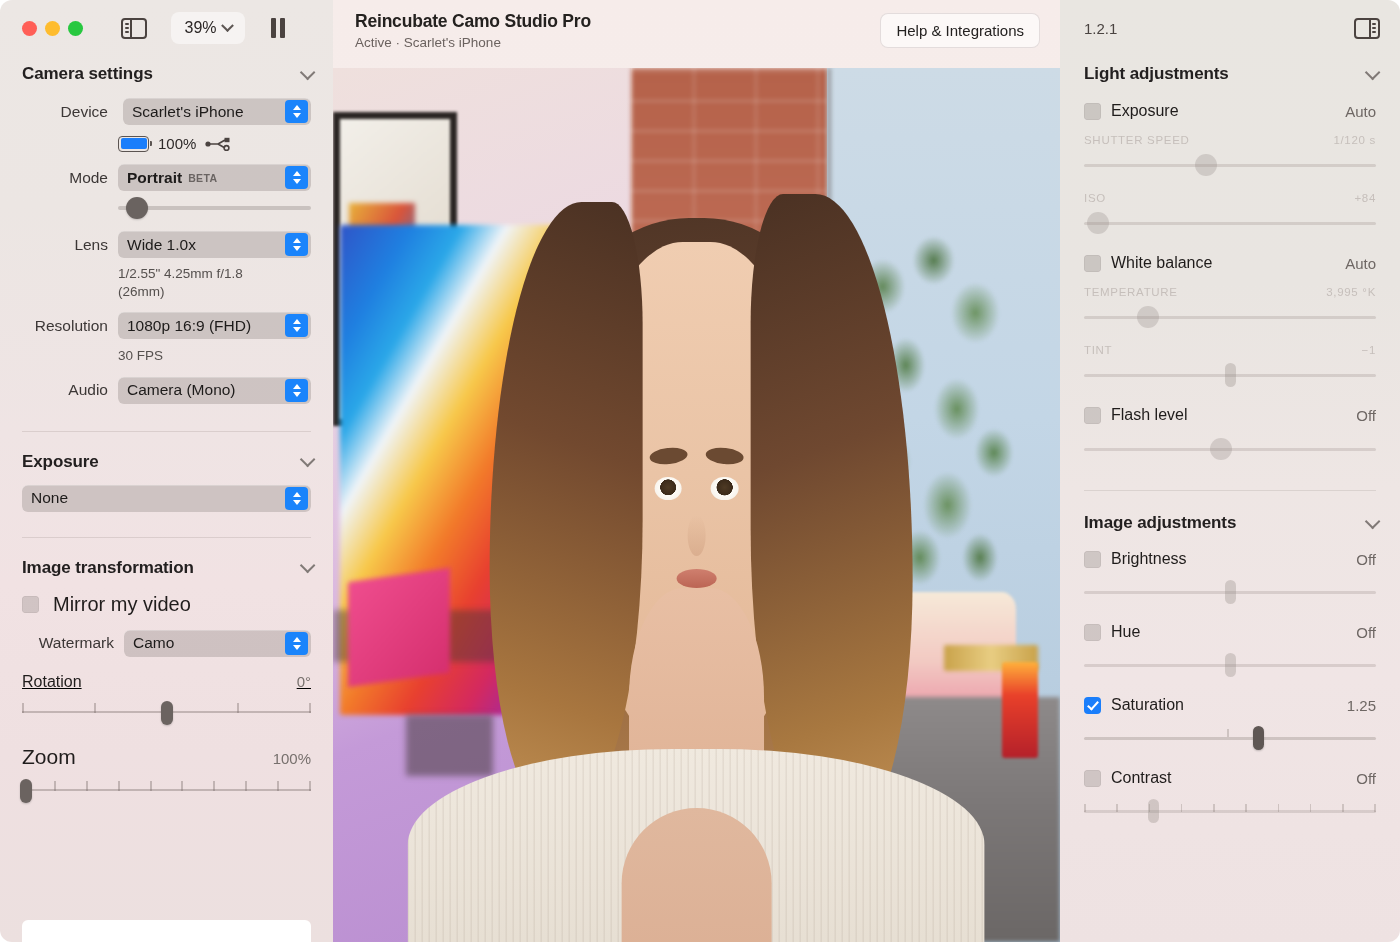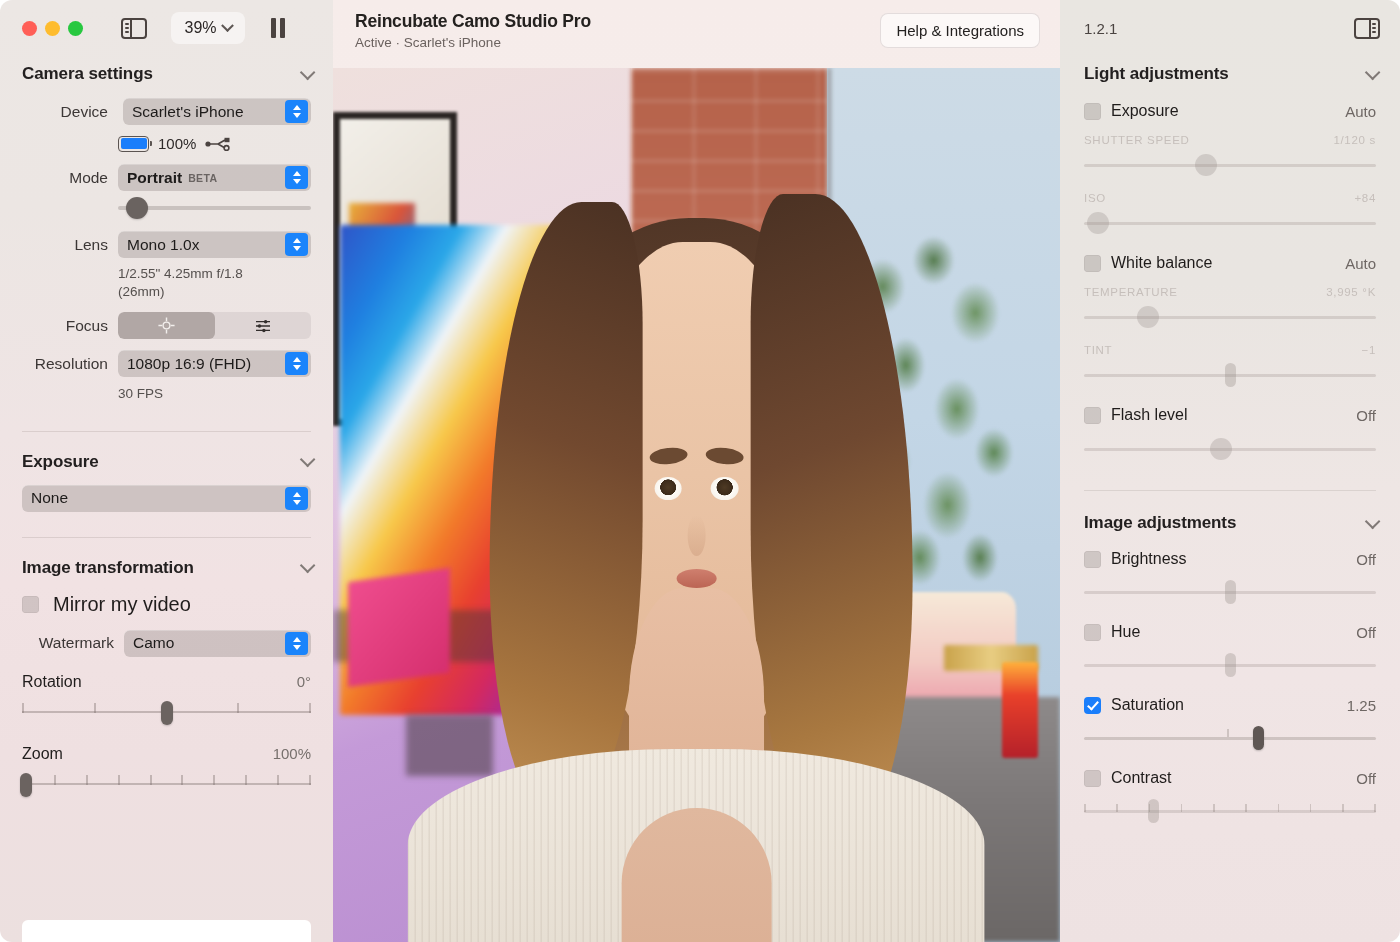--- a/index.html
+++ b/index.html
@@ -394,69 +394,60 @@
         <span class="row-label"></span>
         <div class="mode-slider" style="flex:1;">
           <span class="mode-track"></span>
           <span class="mode-knob"></span>
         </div>
       </div>
 
       <div class="row" style="margin-top:12px;">
         <span class="row-label">Lens</span>
         <div class="field">
-          <span>Mono 1.0x</span>
+          <span>Wide 1.0x</span>
           <span class="stepper">
                 <i class="up"></i>
                 <i class="dn"></i>
               </span>
         </div>
       </div>
 
       <div class="row" style="margin-top:7px; align-items:flex-start;">
         <span class="row-label"></span>
         <span class="sub-note" style="flex:1; max-width:170px;">1/2.55" 4.25mm f/1.8 (26mm)</span>
       </div>
 
-      <div class="row" style="margin-top:11px;">
-        <span class="row-label">Focus</span>
-        <div class="seg">
-          <div class="seg-item active">
-            <svg width="17" height="17" viewBox="0 0 20 20">
-              <circle cx="10" cy="10" r="4" fill="none" stroke="#f2eeec" stroke-width="1.6"></circle>
-              <path d="M10 0.5V5 M10 15V19.5 M0.5 10H5 M15 10H19.5" stroke="#f2eeec" stroke-width="1.7"></path>
-            </svg>
-          </div>
-          <div class="seg-item">
-            <svg width="18" height="14" viewBox="0 0 20 16">
-              <path d="M2 3h16 M2 8h16 M2 13h16" stroke="#332e2c" stroke-width="1.5"></path>
-              <circle cx="13" cy="3" r="2" fill="#332e2c"></circle>
-              <circle cx="6" cy="8" r="2" fill="#332e2c"></circle>
-              <circle cx="11" cy="13" r="2" fill="#332e2c"></circle>
-            </svg>
-          </div>
-        </div>
-      </div>
 
       <div class="row" style="margin-top:11px;">
         <span class="row-label">Resolution</span>
         <div class="field">
           <span>1080p 16:9 (FHD)</span>
           <span class="stepper">
                 <i class="up"></i>
                 <i class="dn"></i>
               </span>
         </div>
       </div>
 
       <div class="row" style="margin-top:8px;">
         <span class="row-label"></span>
         <span class="sub-note">30 FPS</span>
       </div>
 
+      <div class="row" style="margin-top:11px;">
+        <span class="row-label">Audio</span>
+        <div class="field">
+          <span>Camera (Mono)</span>
+          <span class="stepper">
+                <i class="up"></i>
+                <i class="dn"></i>
+              </span>
+        </div>
+      </div>
     </div>
 
     <div class="divider" style="margin-top:27px;"></div>
 
     <div class="sec" style="margin-top:20px;">
       <div class="sec-head">
         <span>Exposure</span>
         <span class="chev-wide"></span>
       </div>
       <div class="field" style="margin-top:13px;">
@@ -485,38 +476,38 @@
         <span class="row-label" style="width:92px;flex:0 0 92px;">Watermark</span>
         <div class="field">
           <span>Camo</span>
           <span class="stepper">
                 <i class="up"></i>
                 <i class="dn"></i>
               </span>
         </div>
       </div>
 
-      <div style="display:flex;justify-content:space-between;align-items:baseline;margin-top:16px;">
+      <div style="display:flex;justify-content:space-between;align-items:baseline;margin-top:16px;text-decoration:underline;">
         <span style="font-size:16px;color:#201d1c;">Rotation</span>
         <span style="font-size:15px;color:#77706d;">0°</span>
       </div>
       <div class="tick-slider" style="margin-top:6px;">
         <span class="ticks">
               <i></i>
               <i></i>
               <i></i>
               <i></i>
               <i></i>
             </span>
         <span class="tick-line"></span>
         <span class="vknob" style="left: calc(50% - 6px);"></span>
       </div>
 
       <div style="display:flex;justify-content:space-between;align-items:baseline;margin-top:18px;">
-        <span style="font-size:16px;color:#201d1c;">Zoom</span>
+        <span style="font-size:21px;color:#201d1c;">Zoom</span>
         <span style="font-size:15px;color:#77706d;">100%</span>
       </div>
       <div class="tick-slider" style="margin-top:6px;">
         <span class="ticks">
               <i></i>
               <i></i>
               <i></i>
               <i></i>
               <i></i>
               <i></i>

